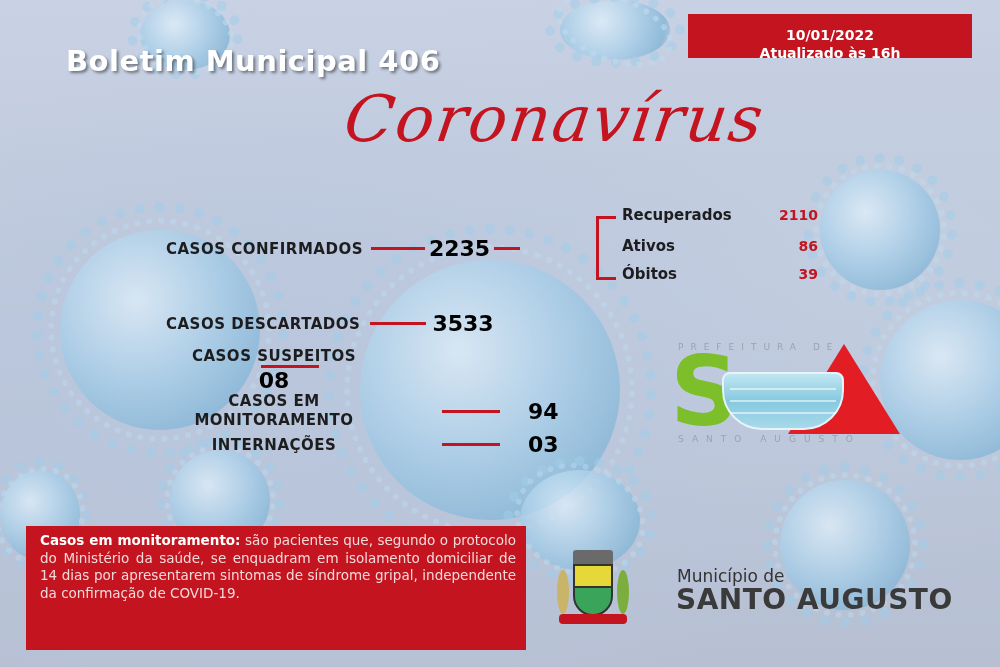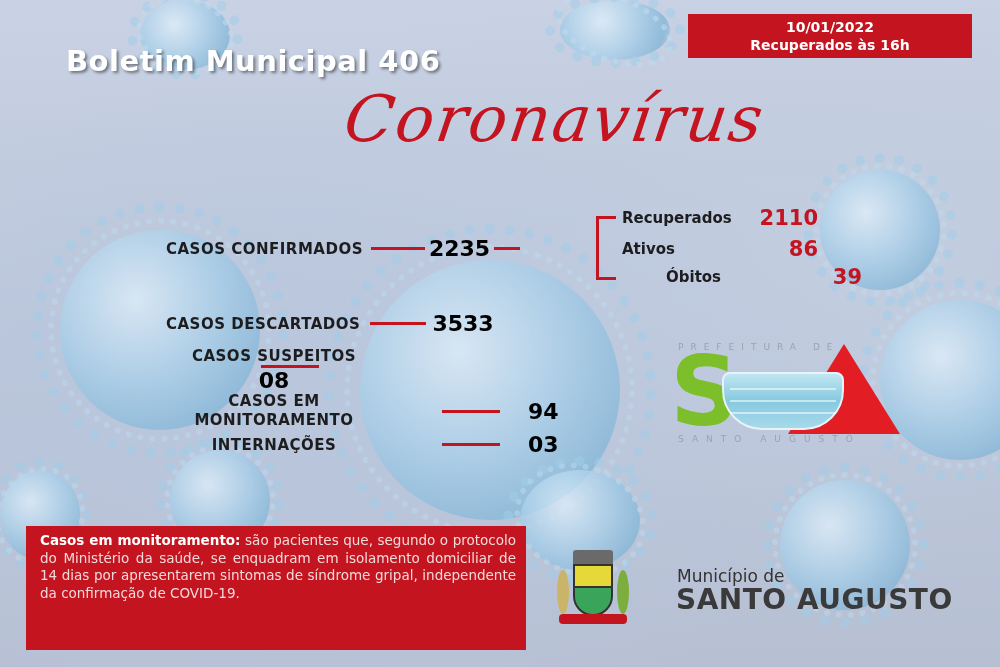--- a/index.html
+++ b/index.html
@@ -15,37 +15,37 @@
   .bg-layer { position: absolute; inset: 0; overflow: hidden; pointer-events: none; }
   .virus { position: absolute; border-radius: 50%;
     background: radial-gradient(circle at 38% 35%, #e2f1fb 0%, #a9d0ea 45%, #7fb4d6 80%, rgba(127,180,214,0) 100%);
     opacity: 0.75; }
   .virus::before, .virus::after { content: ""; position: absolute; inset: -14%;
     border-radius: 50%; border: 10px dotted rgba(160,205,232,0.7); }
   .virus::after { inset: -6%; border: 6px dotted rgba(190,222,242,0.6); transform: rotate(20deg); }
 
   .date-badge { position: absolute; left: 688px; top: 14px; width: 284px; height: 44px;
     background: #c3141f; color: #fff; text-align: center;
-    font-weight: bold; font-size: 14px; line-height: 18px; padding-top: 4px; }
+    font-weight: bold; font-size: 14px; line-height: 18px; padding-top: 12px; }
   .title { position: absolute; left: 66px; top: 44px; color: #fff; font-weight: bold;
     font-size: 29px; letter-spacing: 0.5px; text-shadow: 2px 2px 3px rgba(0,0,0,0.45); }
   .script-title { position: absolute; left: 345px; top: 82px; color: #c3141f;
     font-family: "DejaVu Serif", serif; font-style: italic; font-size: 64px;
     letter-spacing: 2px; transform: skewX(-8deg); }
 
   .row { position: absolute; display: flex; align-items: center; }
   .label { color: #1d1d1f; font-weight: bold; font-size: 15px; letter-spacing: 0.5px; text-align: center; }
   .dash { height: 3px; background: #c3141f; }
   .num { color: #000000; font-weight: bold; font-size: 22px; text-align: right; }
 
   .bracket { position: absolute; left: 596px; top: 216px; width: 20px; height: 64px;
     border-left: 3px solid #c3141f; border-top: 3px solid #c3141f; border-bottom: 3px solid #c3141f; }
   .sub-row { position: absolute; display: flex; align-items: center; }
   .sub-label { color: #1d1d1f; font-weight: bold; font-size: 15px; }
-  .sub-num { color: #c3141f; font-weight: bold; font-size: 21px; text-align: right; width: 70px; }
+  .sub-num { color: #c3141f; font-weight: bold; font-size: 14px; text-align: right; width: 70px; }
 
   .logo-sa { position: absolute; left: 660px; top: 330px; width: 250px; height: 120px; }
   .logo-top { position: absolute; left: 18px; top: 0; font-size: 9px; letter-spacing: 7px; color: #9aa3b0; margin-top: 12px; }
   .logo-bottom { position: absolute; left: 18px; top: 104px; font-size: 9px; letter-spacing: 8px; color: #9aa3b0; }
   .logo-s { position: absolute; left: 10px; top: 14px; font-size: 96px; font-weight: bold; color: #7cbf2b; line-height: 96px; }
   .logo-a { position: absolute; left: 128px; top: 14px; width: 0; height: 0;
     border-left: 56px solid transparent; border-right: 56px solid transparent; border-bottom: 90px solid #e31d24; }
   .mask { position: absolute; left: 62px; top: 42px; width: 122px; height: 58px;
     background: linear-gradient(180deg, #bfe6f2 0%, #86c9df 50%, #a7d9ea 100%);
     border-radius: 8px 8px 40px 40px; border: 2px solid #e6f4fa; }
@@ -78,21 +78,21 @@
   <div class="virus" style="left:140px;top:0px;width:90px;height:70px;"></div>
   <div class="virus" style="left:560px;top:0px;width:110px;height:60px;"></div>
   <div class="virus" style="left:170px;top:450px;width:100px;height:100px;"></div>
   <div class="virus" style="left:0px;top:470px;width:80px;height:90px;"></div>
   <div class="virus" style="left:780px;top:480px;width:130px;height:130px;"></div>
   <div class="virus" style="left:520px;top:470px;width:120px;height:100px;"></div>
 </div>
 
 <div class="date-badge">
   <div>10/01/2022</div>
-  <div>Recuperados às 16h</div>
+  <div>Atualizado às 16h</div>
 </div>
 
 <div class="title">Boletim Municipal 406</div>
 <div class="script-title">Coronavírus</div>
 
 <div class="row" style="left:166px;top:236px;">
   <span class="label">CASOS CONFIRMADOS</span>
   <span class="dash" style="width:54px;margin:0 4px 0 8px;"></span>
   <span class="num">2235</span>
   <span class="dash" style="width:26px;margin-left:4px;"></span>
@@ -100,21 +100,21 @@
 <div class="bracket"></div>
 <div class="sub-row" style="left:622px;top:206px;">
   <span class="sub-label" style="width:132px;">Recuperados</span>
   <span class="sub-num" style="width:64px;">2110</span>
 </div>
 <div class="sub-row" style="left:622px;top:237px;justify-content:center;">
   <span class="sub-label" style="width:132px;">Ativos</span>
   <span class="sub-num" style="width:64px;">86</span>
 </div>
 <div class="sub-row" style="left:622px;top:265px;">
-  <span class="sub-label" style="width:132px;margin-left:44px;">Óbitos</span>
+  <span class="sub-label" style="width:132px;">Óbitos</span>
   <span class="sub-num" style="width:64px;">39</span>
 </div>
 
 <div class="row" style="left:166px;top:311px;">
   <span class="label">CASOS DESCARTADOS</span>
   <span class="dash" style="width:56px;margin:0 6px 0 10px;"></span>
   <span class="num">3533</span>
 </div>
 
 <div class="row" style="left:166px;top:347px;flex-direction:column;">

